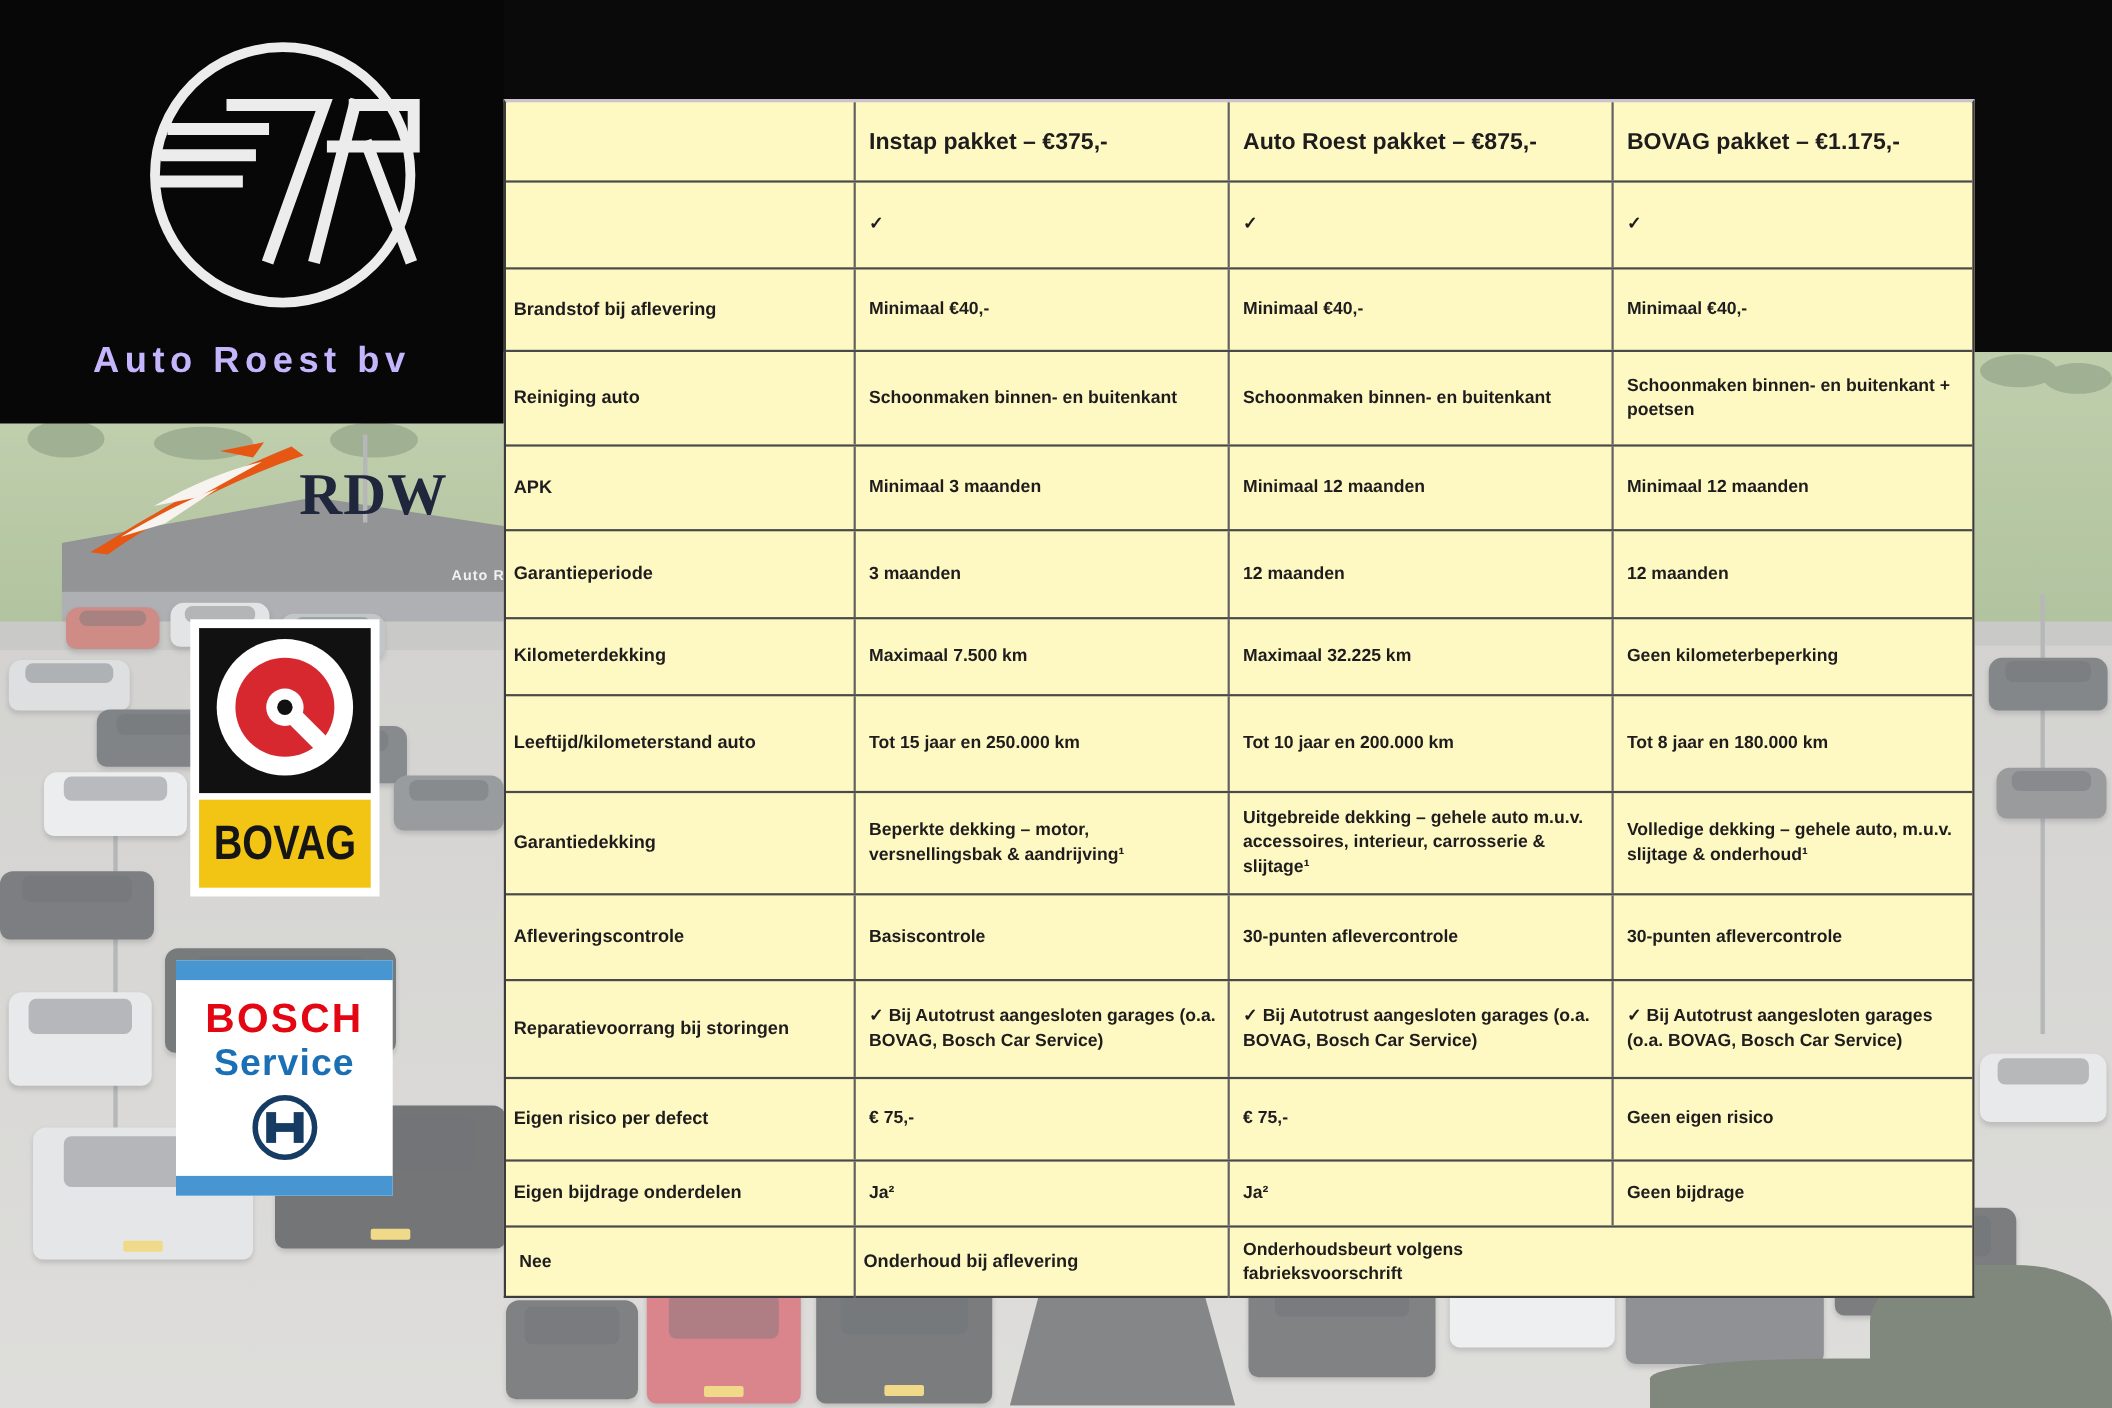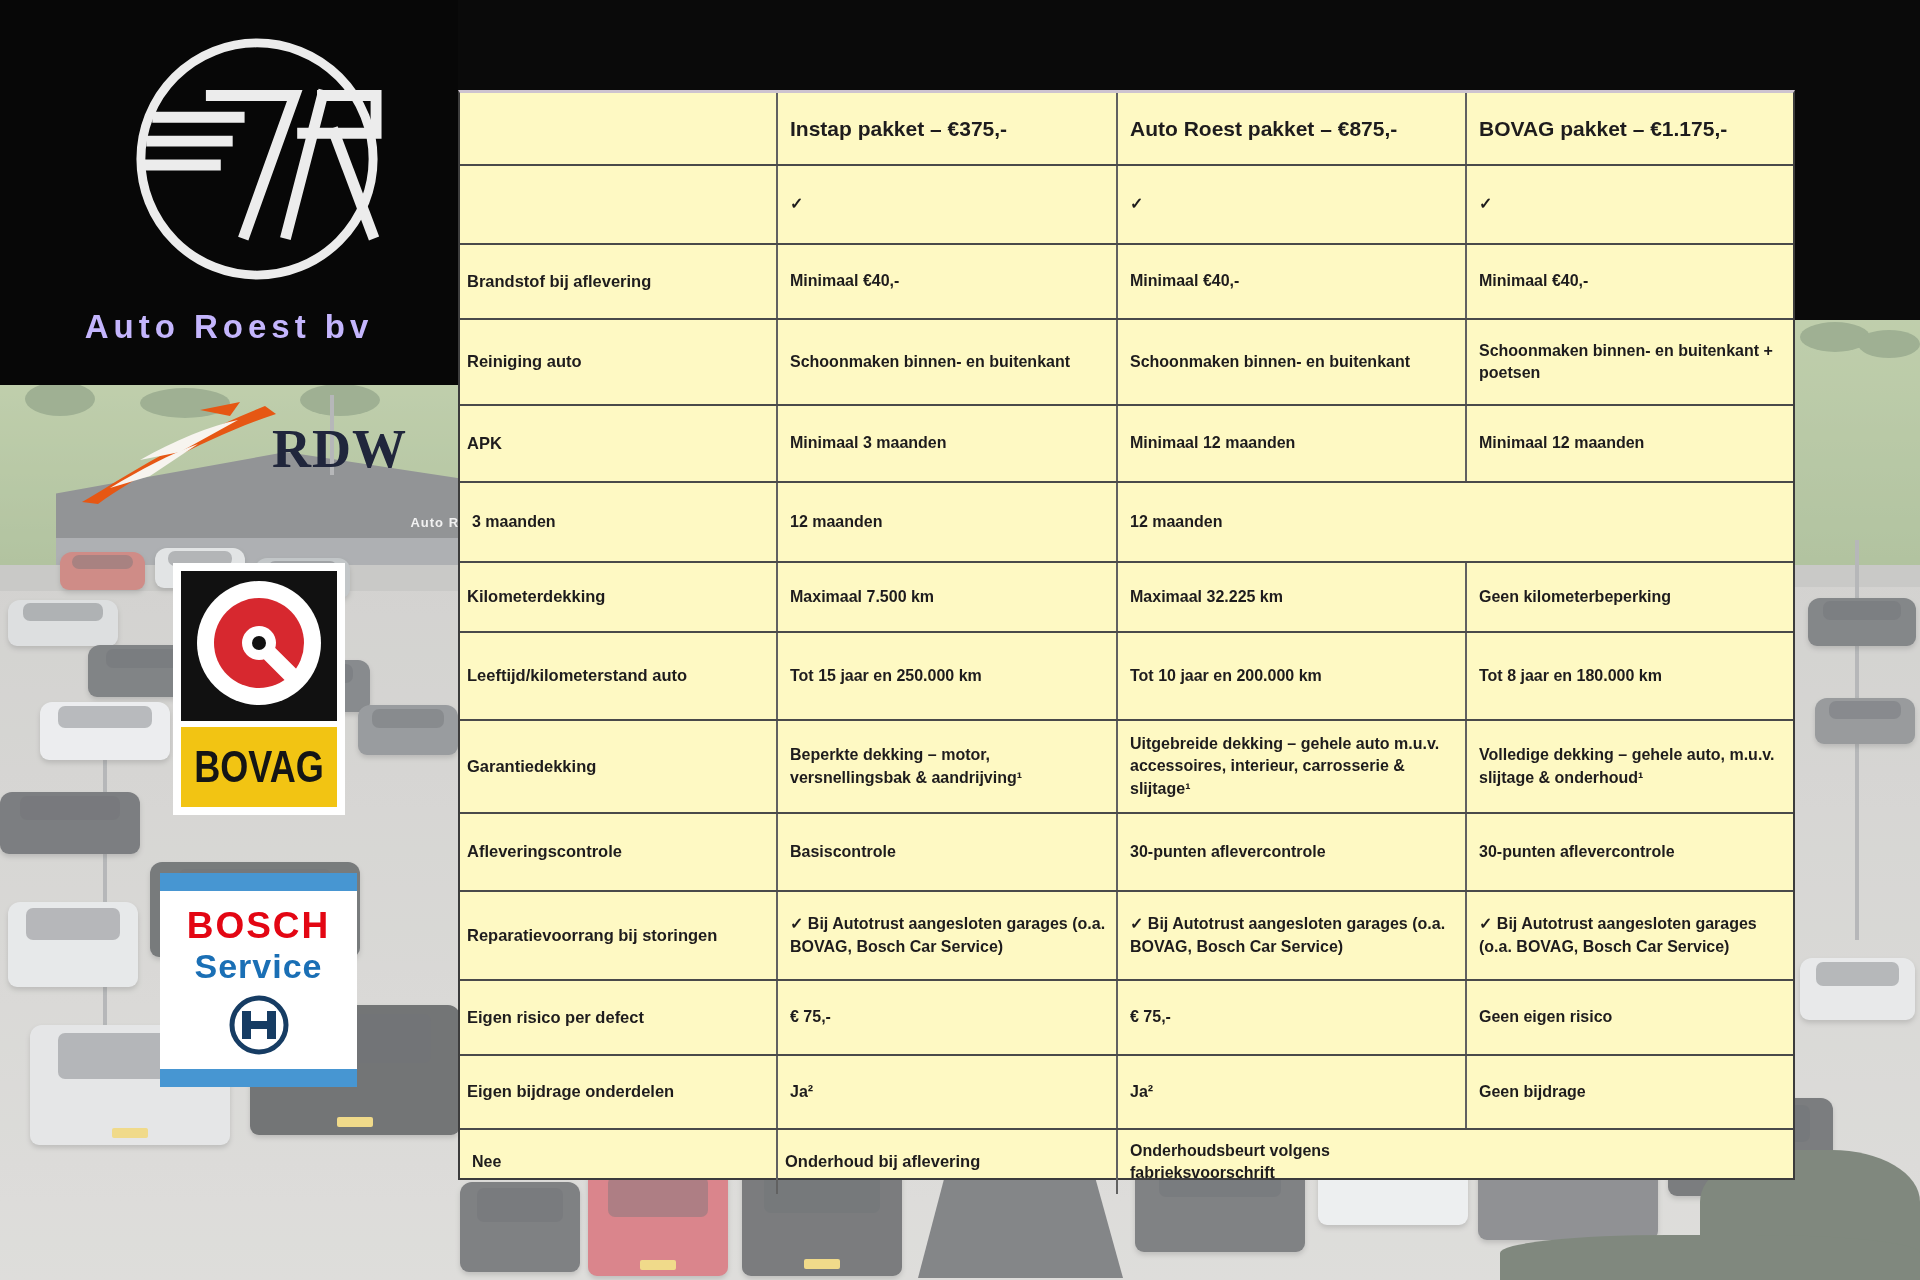--- a/index.html
+++ b/index.html
@@ -208,20 +208,21 @@
     </div>
 
     <div class="tr" style="height:77px;">
       <div class="cell lab">APK</div>
       <div class="cell">Minimaal 3 maanden</div>
       <div class="cell">Minimaal 12 maanden</div>
       <div class="cell">Minimaal 12 maanden</div>
     </div>
 
     <div class="tr" style="height:80px;">
+      <div class="cell lab">Garantieperiode</div>
       <div class="cell">3 maanden</div>
       <div class="cell">12 maanden</div>
       <div class="cell">12 maanden</div>
     </div>
 
     <div class="tr" style="height:70px;">
       <div class="cell lab">Kilometerdekking</div>
       <div class="cell">Maximaal 7.500 km</div>
       <div class="cell">Maximaal 32.225 km</div>
       <div class="cell">Geen kilometerbeperking</div>
@@ -255,21 +256,21 @@
       <div class="cell">✓ Bij Autotrust aangesloten garages (o.a. BOVAG, Bosch Car Service)</div>
     </div>
 
     <div class="tr" style="height:75px;">
       <div class="cell lab">Eigen risico per defect</div>
       <div class="cell">€ 75,-</div>
       <div class="cell">€ 75,-</div>
       <div class="cell">Geen eigen risico</div>
     </div>
 
-    <div class="tr" style="height:74px;">
+    <div class="tr" style="height:60px;">
       <div class="cell lab">Eigen bijdrage onderdelen</div>
       <div class="cell">Ja²</div>
       <div class="cell">Ja²</div>
       <div class="cell">Geen bijdrage</div>
     </div>
 
     <div class="tr" style="height:64px;">
       <div class="cell">Nee</div>
       <div class="cell lab">Onderhoud bij aflevering</div>
       <div class="cell">Onderhoudsbeurt volgens fabrieksvoorschrift</div>

